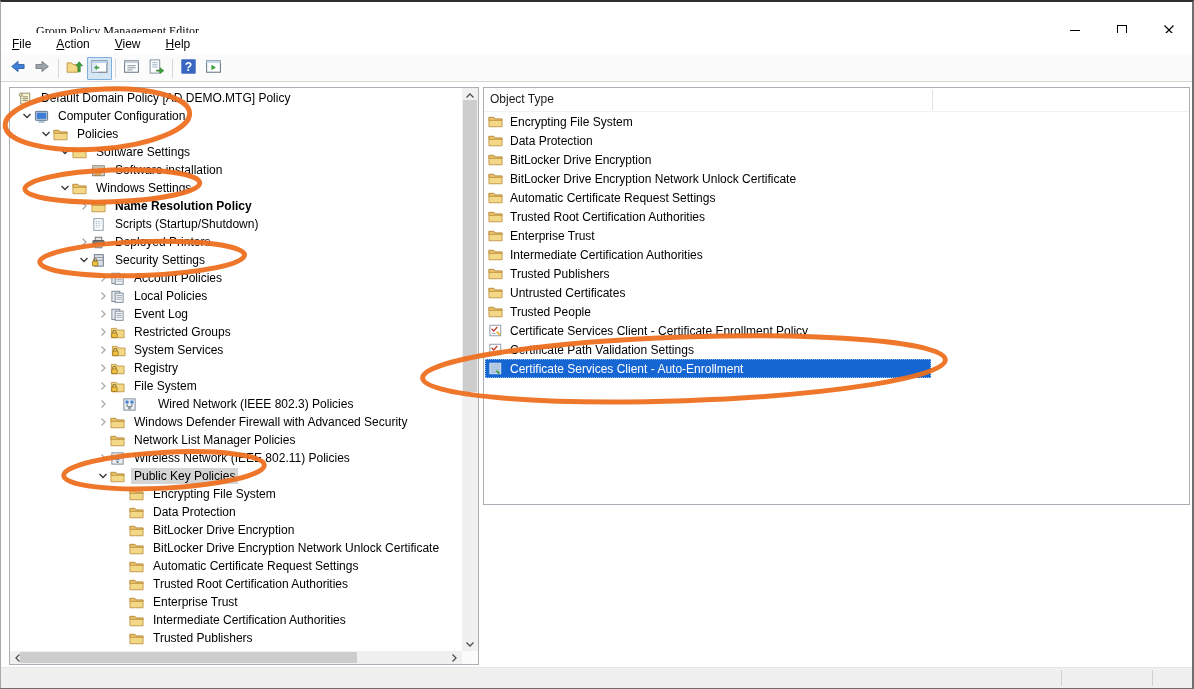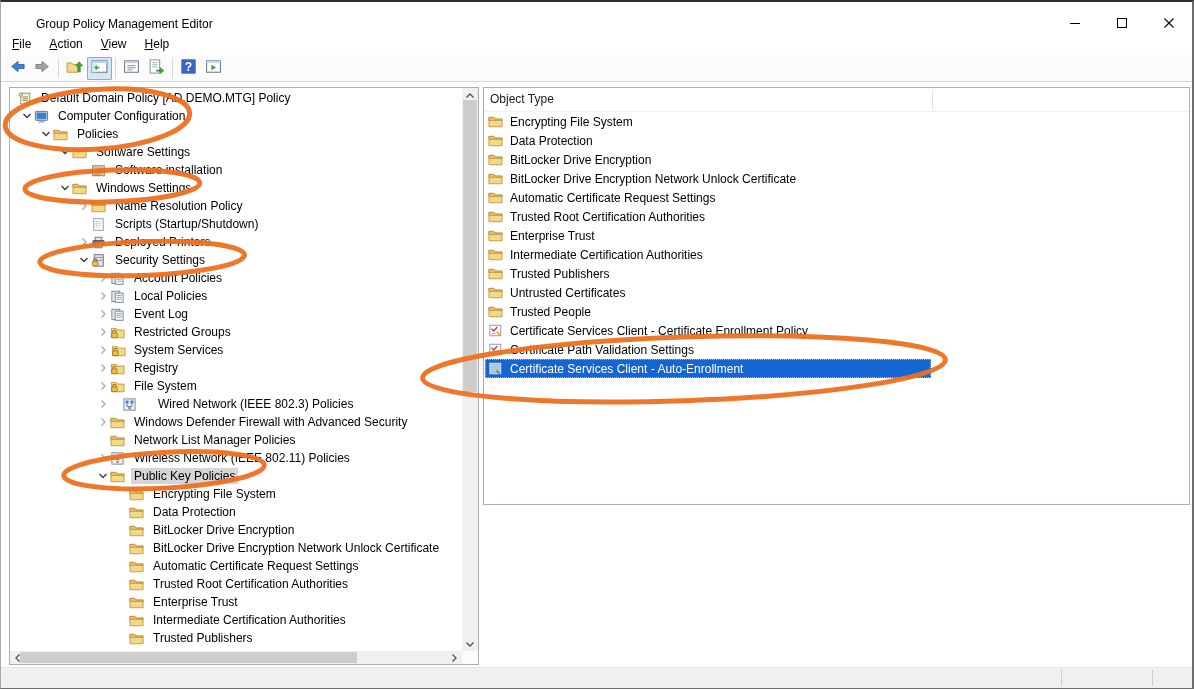--- a/index.html
+++ b/index.html
@@ -3,30 +3,30 @@
 <meta charset="utf-8">
 <style>
   * { margin:0; padding:0; box-sizing:border-box; }
   html,body { width:1194px; height:689px; overflow:hidden; background:#fff;
               font-family:"Liberation Sans", sans-serif; }
   .window { position:absolute; inset:0; background:#fff;
             border-top:2px solid #2f2f2f; border-left:1px solid #a9a9a9;
             border-right:2px solid #6e6e6e; border-bottom:2px solid #6e6e6e; }
 
   
-  .titlebar { position:absolute; left:0; top:7px; right:0; height:31px; background:#fff; }
+  .titlebar { position:absolute; left:0; top:14px; right:0; height:31px; background:#fff;font-family:Liberation Serif, serif; }
   .title-icon { position:absolute; left:11px; top:7px; width:17px; height:17px; }
   .title-text { position:absolute; left:35px; top:0; line-height:31px; font-size:12px; color:#000; }
   .caption { position:absolute; right:0; top:0; height:31px; display:flex; }
   .cap-btn { width:47px; height:31px; display:flex; align-items:center; justify-content:center; }
   .cap-btn svg { width:16px; height:16px; }
 
   
   .menubar { position:absolute; left:0; top:31px; right:0; height:22px; background:#fff;
-             display:flex; padding-left:2px; font-size:12px; color:#000; }
+             display:flex; padding-left:2px; font-size:12px; color:#000;gap:7px; }
   .menu-item { padding:0 9px; line-height:22px; }
 
   
   .toolbar { position:absolute; left:0; top:53px; right:0; height:27px; background:#fbfbfb;
              border-bottom:1px solid #d5d5d5; display:flex; align-items:center; padding-left:4px; }
   .tb-btn { width:25px; height:23px; display:flex; align-items:center; justify-content:center;
             border:1px solid transparent; border-radius:1px; }
   .tb-btn.active { background:#d7e6f5; border-color:#7eb0df; }
   .tb-btn svg { width:17px; height:17px; }
   .tb-sep { width:1px; height:19px; background:#d8d8d8; margin:0 3px; }
@@ -243,21 +243,21 @@
               <svg viewBox="0 0 12 12">
                 <path d="M2.5 4 L6 7.5 L9.5 4" fill="none" stroke="#3b3b3b" stroke-width="1.4"></path>
               </svg>
             </span>
             <span class="ticon"><svg viewBox="0 0 16 16">
                 <path d="M1 3.6 h5.2 l1.3 1.8 H15 V13.6 H1z" fill="#f3d987" stroke="#bd9140" stroke-width="0.9"></path>
                 <path d="M1 3.6 h5.2 l1.3 1.8 H15 V6.8 H1z" fill="#e9c06b" stroke="#bd9140" stroke-width="0.9"></path>
               </svg></span>
             <span class="tlabel">Windows Settings</span>
           </div>
-          <div class="trow" style="padding-left: 67px;">
+          <div class="trow" style="padding-left: 67px; font-weight: bold;">
             <span class="chev">
               <svg viewBox="0 0 12 12">
                 <path d="M4.5 2.5 L8 6 L4.5 9.5" fill="none" stroke="#a8a8a8" stroke-width="1.3"></path>
               </svg>
             </span>
             <span class="ticon"><svg viewBox="0 0 16 16">
                 <path d="M1 3.6 h5.2 l1.3 1.8 H15 V13.6 H1z" fill="#f3d987" stroke="#bd9140" stroke-width="0.9"></path>
                 <path d="M1 3.6 h5.2 l1.3 1.8 H15 V6.8 H1z" fill="#e9c06b" stroke="#bd9140" stroke-width="0.9"></path>
               </svg></span>
             <span class="tlabel">Name Resolution Policy</span>

